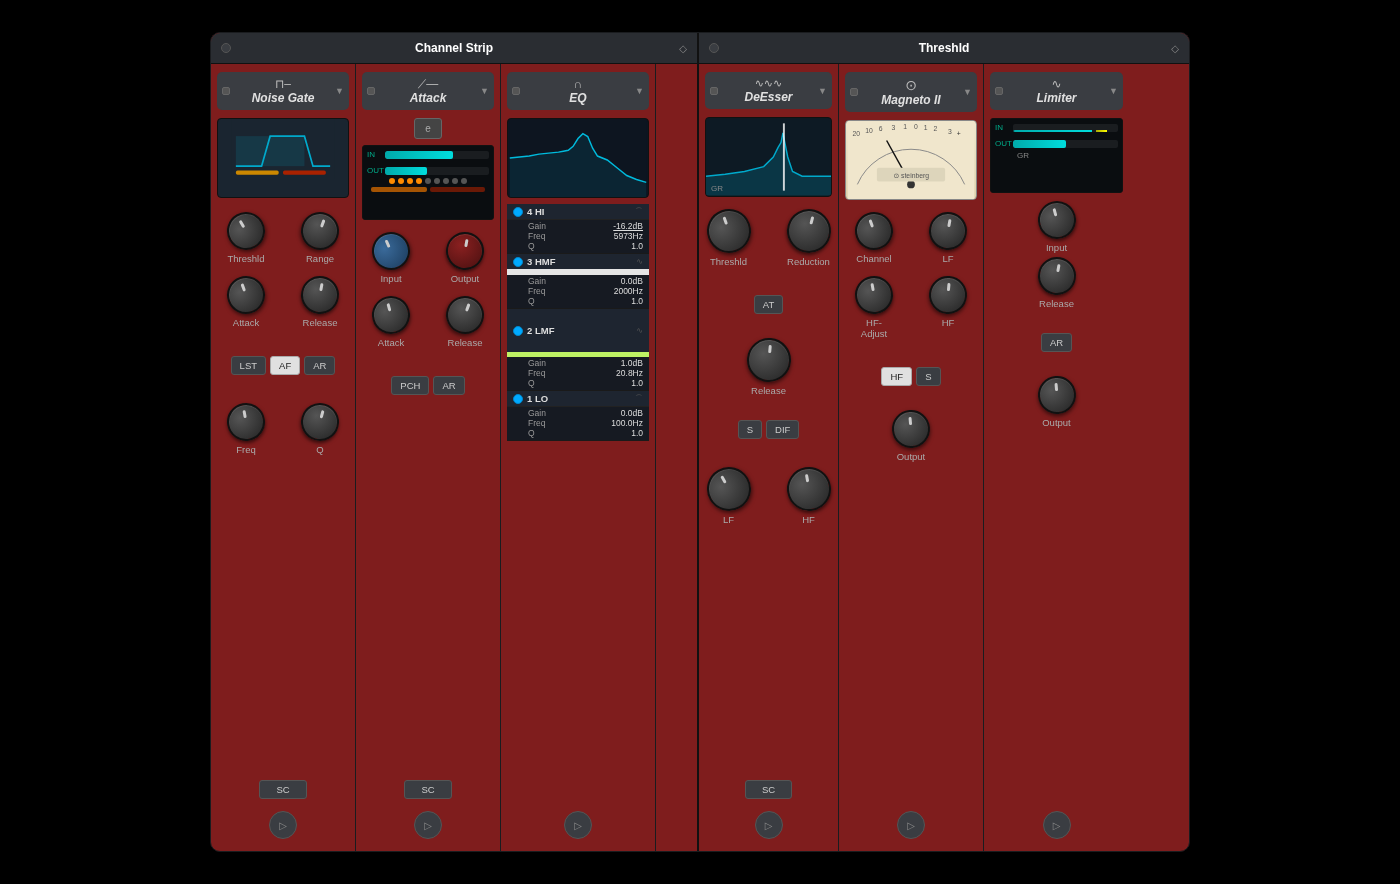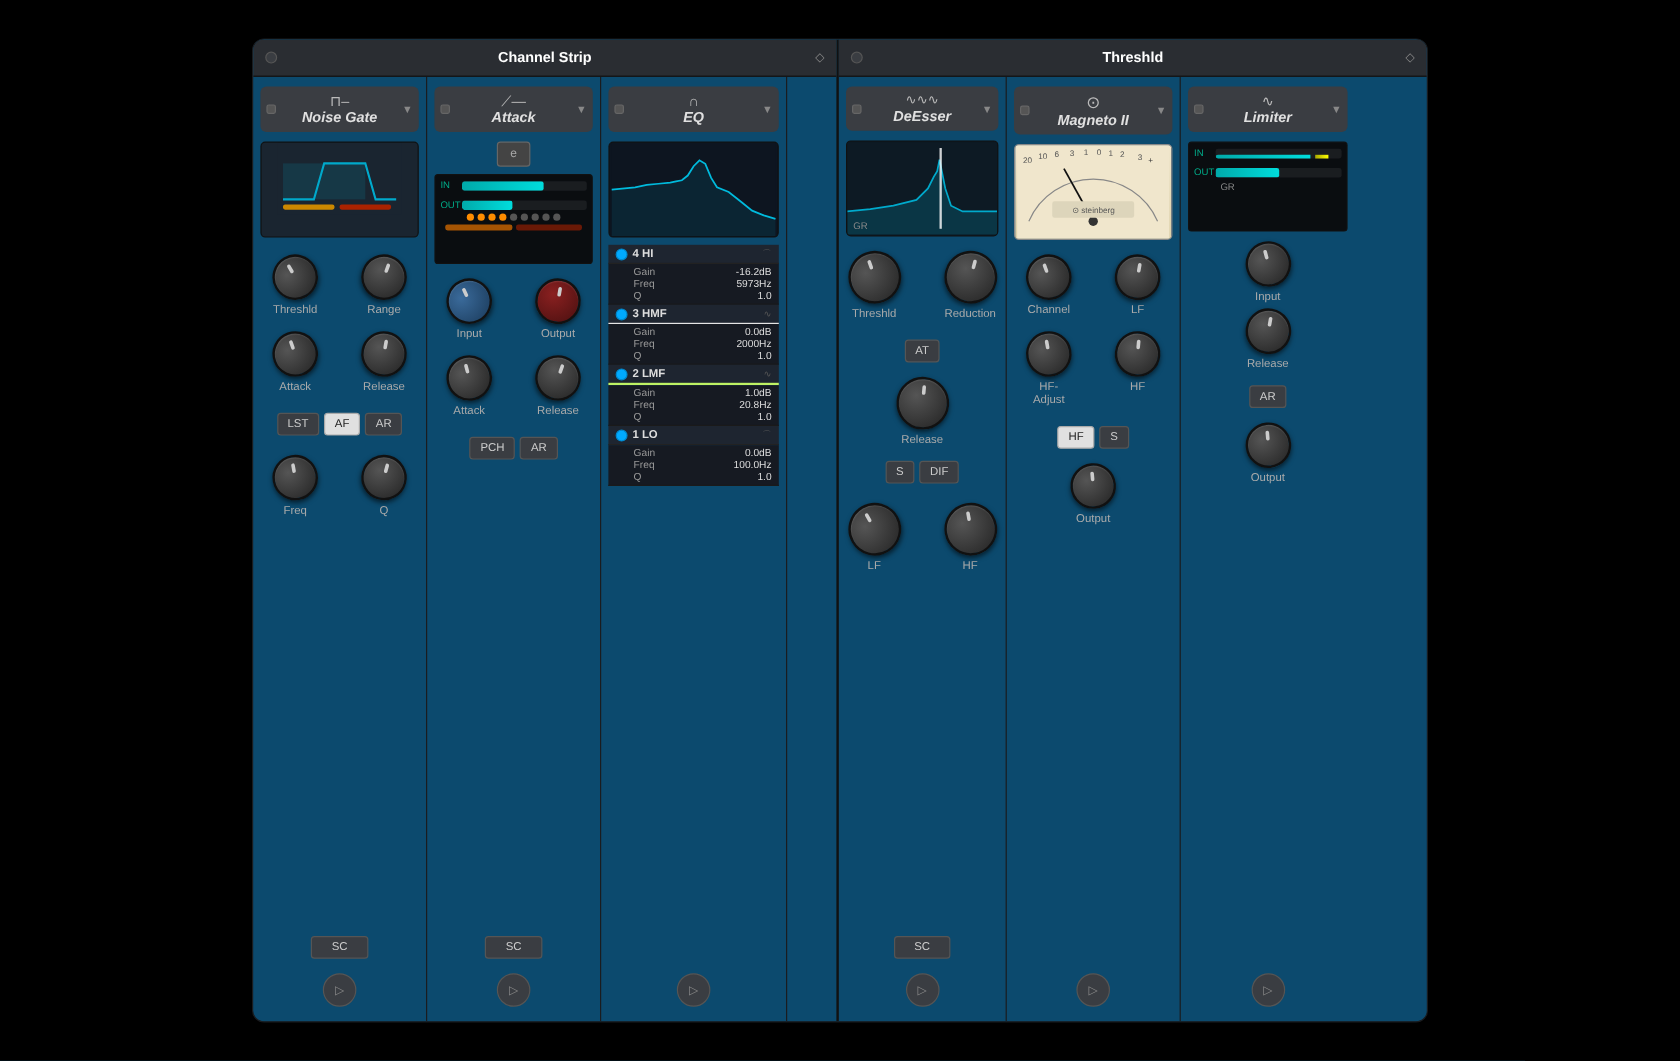--- a/index.html
+++ b/index.html
@@ -7,21 +7,21 @@
       background: #000;
       display: flex;
       align-items: center;
       justify-content: center;
       width: 1400px;
       height: 884px;
       font-family: -apple-system, BlinkMacSystemFont, 'Helvetica Neue', sans-serif;
     }
     .main-container {
       display: flex;
-      background: #0c4a6e;
+      background: #7f1d1d;
       border-radius: 10px;
       border: 1px solid #1a1c1f;
       overflow: hidden;
       width: 980px;
       height: 820px;
     }
     .plugin-column {
       display: flex;
       flex-direction: column;
       align-items: center;
@@ -148,21 +148,21 @@
     }
     .btn.active {
       background: #e0e0e0;
       color: #222;
       border-color: #aaa;
     }
     .btn-row {
       display: flex;
       flex-direction: row;
       justify-content: flex-end;
-      margin: 8px 0;
+      margin: 20px 0;
     }
     
     .meter-display {
       width: 100%;
       background: #0a0d10;
       border-radius: 3px;
       margin-bottom: 6px;
       padding: 4px;
       height: 75px;
       border: 1px solid #111;
@@ -464,53 +464,53 @@
         <div style="width:100%;font-size:9px;">
 
           <div style="background:#1e2530;border-bottom:1px solid #222;padding:2px 6px;display:flex;align-items:center;">
             <div style="width:10px;height:10px;border-radius:50%;background:#00aaff;border:1px solid #0088cc;margin-right:4px;"></div>
             <span style="color:#ddd;font-weight:600;font-size:9.5px;">4 HI</span>
             <span style="color:#555;margin-left:auto;font-size:8px;">⌒</span>
           </div>
           <div style="background:#161a22;border-bottom:1px solid #1a1a1a;padding:1px 6px 2px 21px;">
             <div style="display:flex;justify-content:space-between;color:#999;font-size:8.5px;">
                 <span>Gain</span>
-                <span style="color:#ddd;">-16.2dB</span>
+                <span style="color:#ddd;text-decoration:underline;">-16.2dB</span>
               </div>
             <div style="display:flex;justify-content:space-between;color:#999;font-size:8.5px;">
                 <span>Freq</span>
                 <span style="color:#ddd;">5973Hz</span>
               </div>
             <div style="display:flex;justify-content:space-between;color:#999;font-size:8.5px;">
                 <span>Q</span>
                 <span style="color:#ddd;">1.0</span>
               </div>
           </div>
 
-          <div style="background:#1e2530;border-bottom:1px solid #e5e5e5;padding:2px 6px;display:flex;align-items:center;">
+          <div style="background:#1e2530;border-bottom:6px solid #e5e5e5;padding:2px 6px;display:flex;align-items:center;">
             <div style="width:10px;height:10px;border-radius:50%;background:#00aaff;border:1px solid #0088cc;margin-right:4px;"></div>
             <span style="color:#ddd;font-weight:600;font-size:9.5px;">3 HMF</span>
             <span style="color:#555;margin-left:auto;font-size:8px;">∿</span>
           </div>
           <div style="background:#161a22;border-bottom:1px solid #1a1a1a;padding:1px 6px 2px 21px;">
             <div style="display:flex;justify-content:space-between;color:#999;font-size:8.5px;">
                 <span>Gain</span>
                 <span style="color:#ddd;">0.0dB</span>
               </div>
             <div style="display:flex;justify-content:space-between;color:#999;font-size:8.5px;">
                 <span>Freq</span>
                 <span style="color:#ddd;">2000Hz</span>
               </div>
             <div style="display:flex;justify-content:space-between;color:#999;font-size:8.5px;">
                 <span>Q</span>
                 <span style="color:#ddd;">1.0</span>
               </div>
           </div>
 
-          <div style="background:#1e2530;border-bottom:2px solid #bef264;padding:2px 6px;display:flex;align-items:center;">
+          <div style="background:#1e2530;border-bottom:5px solid #bef264;padding:16px 6px;display:flex;align-items:center;">
             <div style="width:10px;height:10px;border-radius:50%;background:#00aaff;border:1px solid #0088cc;margin-right:4px;"></div>
             <span style="color:#ddd;font-weight:600;font-size:9.5px;">2 LMF</span>
             <span style="color:#555;margin-left:auto;font-size:8px;">∿</span>
           </div>
           <div style="background:#161a22;border-bottom:1px solid #1a1a1a;padding:1px 6px 2px 21px;">
             <div style="display:flex;justify-content:space-between;color:#999;font-size:8.5px;">
                 <span>Gain</span>
                 <span style="color:#ddd;">1.0dB</span>
               </div>
             <div style="display:flex;justify-content:space-between;color:#999;font-size:8.5px;">

